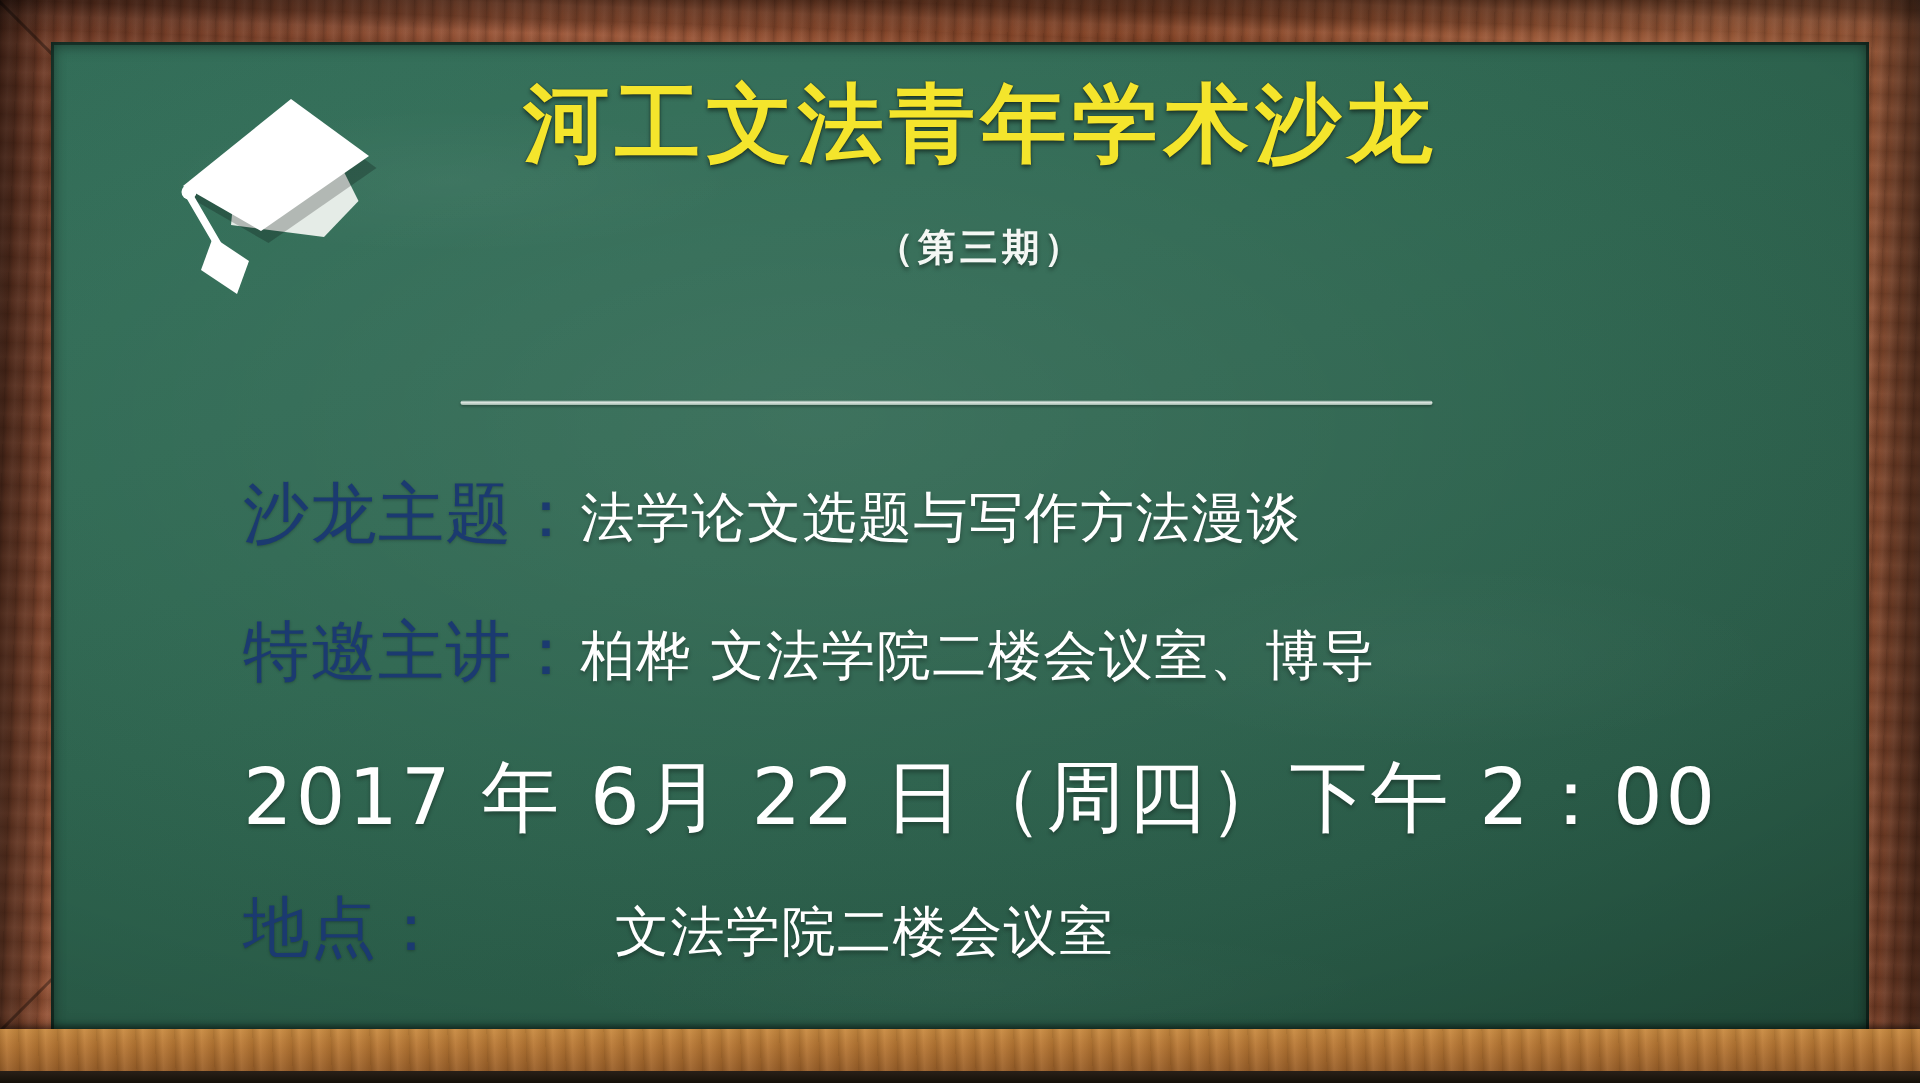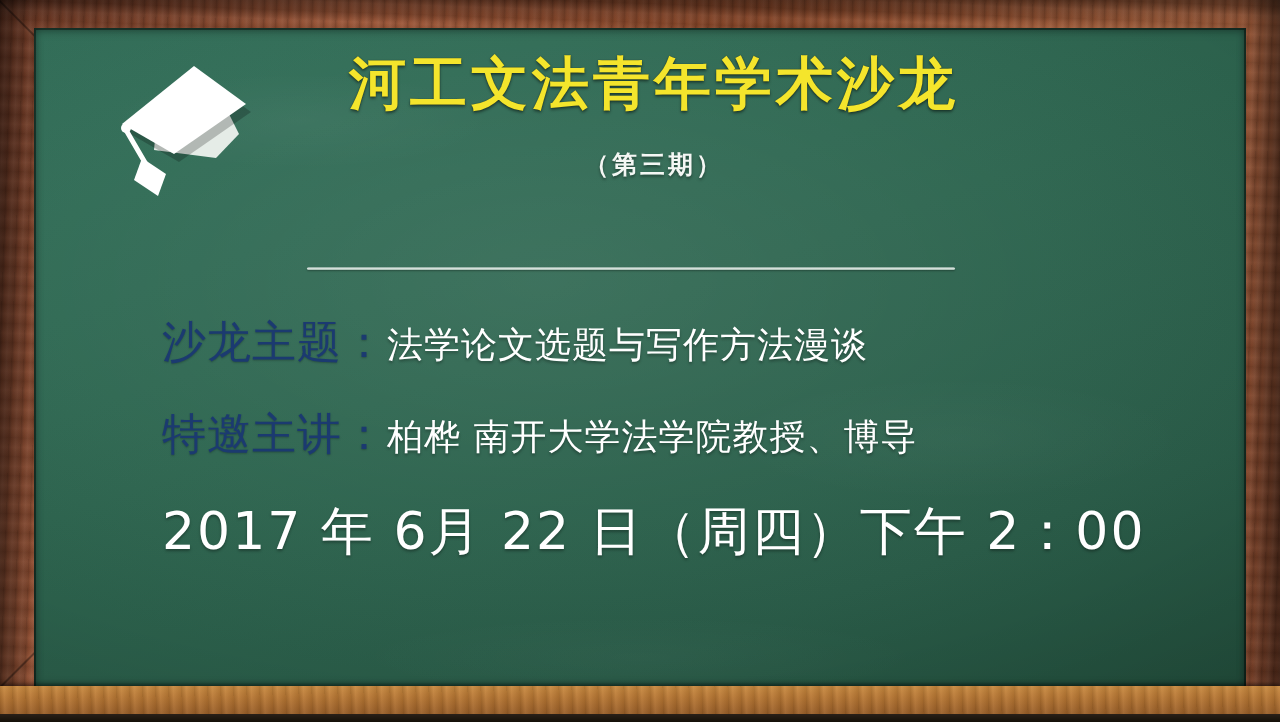--- a/index.html
+++ b/index.html
@@ -243,27 +243,31 @@
 
     <div class="info">
 
       <div class="info-row">
         <span class="label">沙龙主题：</span>
         <span class="value">法学论文选题与写作方法漫谈</span>
       </div>
 
       <div class="info-row">
         <span class="label">特邀主讲：</span>
-        <span class="value">柏桦  南开大学法学院教授、博导</span>
+        <span class="value">柏桦  文法学院二楼会议室、博导</span>
       </div>
 
       <div class="info-row">
         <span class="value sm">2017 年 6月 22 日（周四）下午 2：00</span>
       </div>
 
+      <div class="info-row">
+        <span class="label fixed">地点：</span>
+        <span class="value">文法学院二楼会议室</span>
+      </div>
 
     </div>
   </div>
 
   <div class="tray"></div>
   <div class="tray-lip"></div>
 
 </div>
 
 </body></html>

